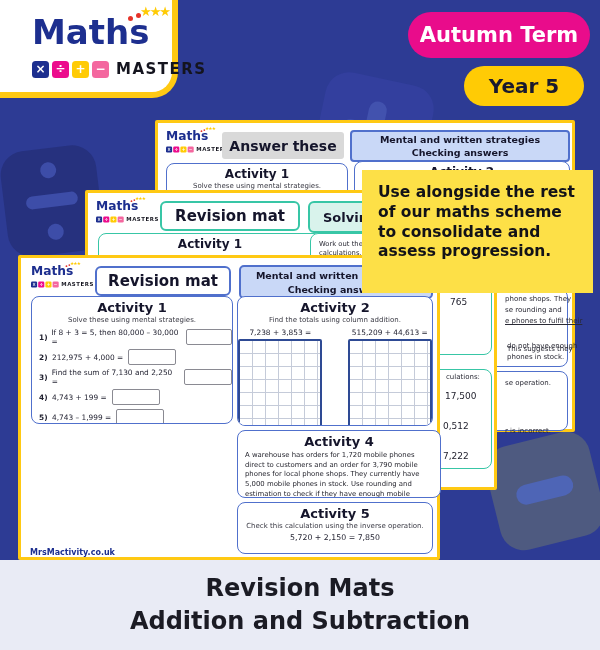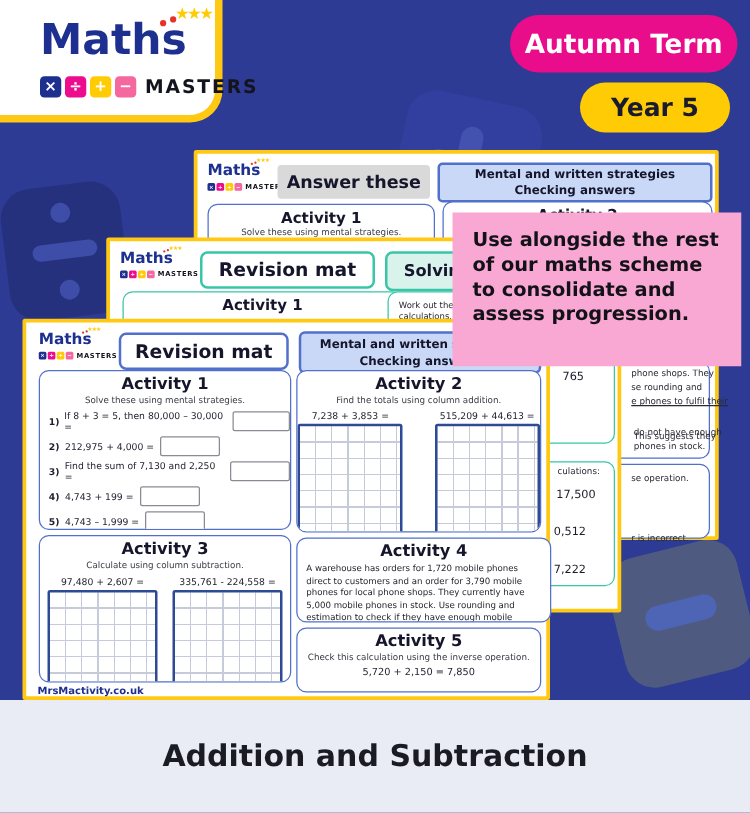--- a/index.html
+++ b/index.html
@@ -67,21 +67,21 @@
           border:1px solid #8a8a92;border-radius:2px;font-size:7.5px;color:#1f1f2e;margin-left:5px;}
   .grid{box-sizing:border-box;border:2px solid #2e4a94;border-radius:2px;background-color:#fff;
         background-image:repeating-linear-gradient(to right,transparent 0 12px,#c5cbd9 12px 13px),
                          repeating-linear-gradient(to bottom,transparent 0 12px,#c5cbd9 12px 13px);}
   .eq{font-size:7.4px;color:#1f1f2e;text-align:center;margin:3px 0 2px 0;}
   .cols2{display:flex;justify-content:space-around;}
   .bodytext{font-size:6.9px;color:#26262f;line-height:1.4;padding:2px 7px;text-align:left;}
   .footer-url{position:absolute;left:9px;top:290px;font-weight:bold;font-size:8px;color:#1d2f8f;}
 
   
-  .callout{position:absolute;left:362px;top:170px;width:231px;height:123px;background:#f9a8d4;z-index:5;
+  .callout{position:absolute;left:362px;top:170px;width:231px;height:123px;background:#fde047;z-index:5;
            box-sizing:border-box;padding:13px 10px 0 16px;font-weight:bold;font-size:15.5px;
            line-height:1.28;color:#121218;}
 
   
   .caption{position:absolute;left:0;top:560px;width:600px;height:90px;background:#e9ebf5;z-index:2;
            display:flex;flex-direction:column;align-items:center;justify-content:center;
            font-size:24px;font-weight:600;color:#1b1b24;line-height:33px;}
 </style>
 </head>
 <body>
@@ -235,34 +235,20 @@
             <span class="ansbox"></span>
           </div>
         <div class="item">
             <span class="n">5)</span>
             <span>4,743 – 1,999 =</span>
             <span class="ansbox"></span>
           </div>
       </div>
     </div>
 
-    <div class="abox" style="left:10px;top:170px;width:202px;height:118px;">
-      <div class="atitle">Activity 3</div>
-      <div class="asub">Calculate using column subtraction.</div>
-      <div class="cols2" style="margin-top:2px;">
-        <div>
-            <div class="eq">97,480 + 2,607 =</div>
-            <div class="grid" style="width:88px;height:76px;"></div>
-          </div>
-        <div>
-            <div class="eq">335,761 - 224,558 =</div>
-            <div class="grid" style="width:88px;height:76px;"></div>
-          </div>
-      </div>
-    </div>
 
     <div class="footer-url">MrsMactivity.co.uk</div>
 
     <div class="abox" style="left:216px;top:38px;width:196px;height:130px;">
       <div class="atitle">Activity 2</div>
       <div class="asub">Find the totals using column addition.</div>
       <div class="cols2" style="margin-top:1px;gap:25px;">
         <div>
             <div class="eq">7,238 + 3,853 =</div>
             <div class="grid" style="width:84px;height:92px;"></div>
@@ -303,15 +289,16 @@
           <span class="logo-sub">MASTERS</span>
         </div>
       </div>
     </div>
   </div>
 
   <div class="badge badge-term">Autumn Term</div>
   <div class="badge badge-year">Year 5</div>
 
   <div class="caption">
+    <div>Revision Mats</div>
     <div>Addition and Subtraction</div>
   </div>
 </div>
 
 </body></html>

